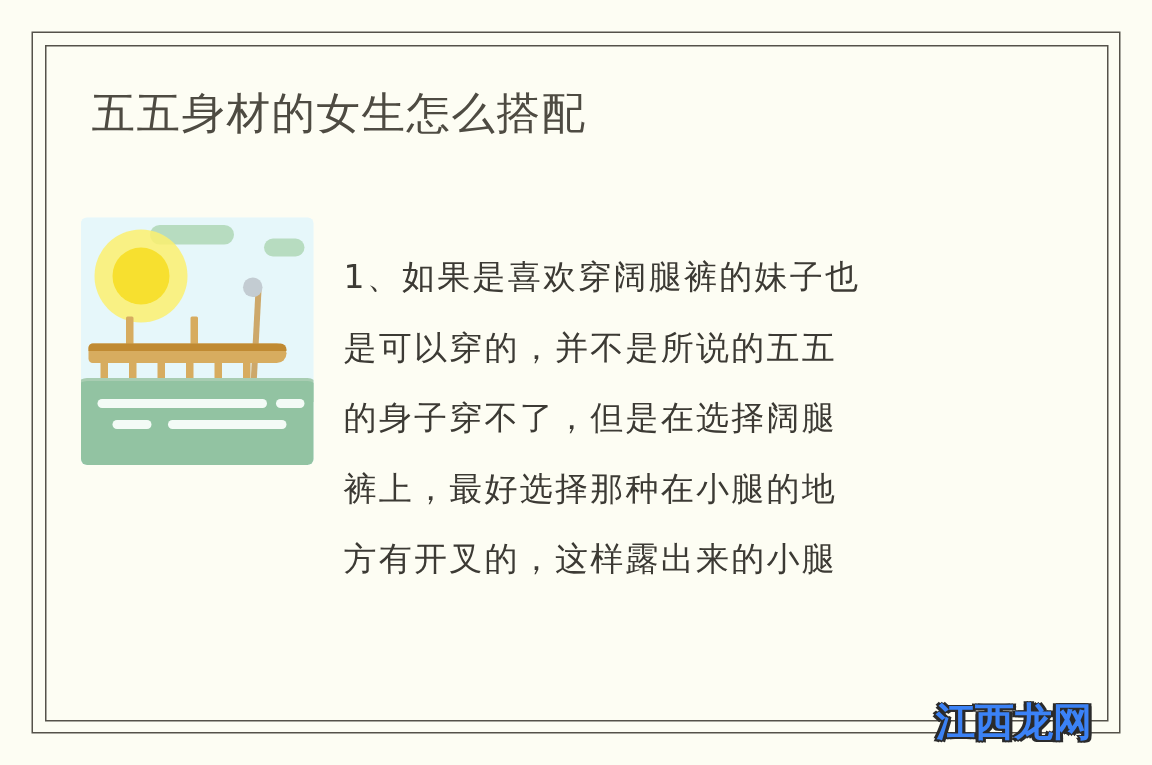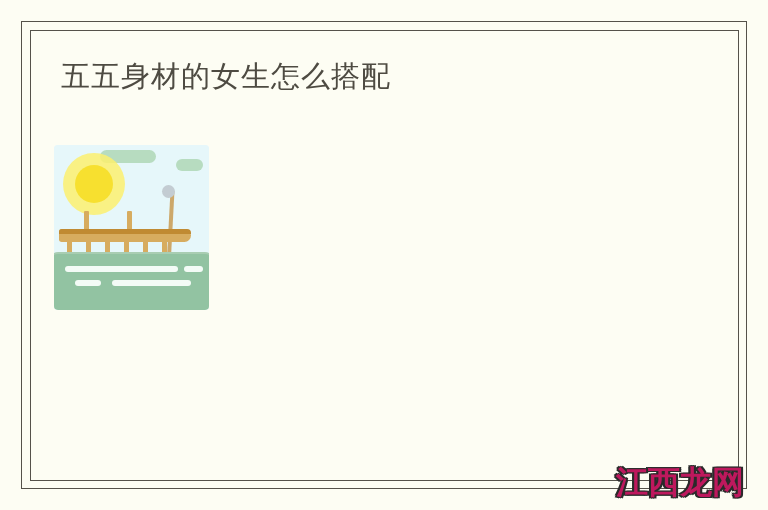--- a/index.html
+++ b/index.html
@@ -206,27 +206,27 @@
     font-family: "DejaVu Sans", "Liberation Sans", sans-serif;
     letter-spacing: 1.5px;
   }
   .body-copy p {
     margin: 0;
   }
 
   
   .watermark {
     position: absolute;
-    right: 24px;
+    right: 40px;
     bottom: 13px;
-    font-size: 32px;
+    font-size: 26px;
     line-height: 30px;
     font-weight: bold;
     letter-spacing: 0px;
-    color: #be185d;
+    color: #3b82f6;
     font-family: "DejaVu Sans", "Liberation Sans", sans-serif;
     -webkit-text-stroke: 1px #ffffff;
     paint-order: stroke fill;
     text-shadow:
       1px 0 0 #2b2b2b, -1px 0 0 #2b2b2b,
       0 1px 0 #2b2b2b, 0 -1px 0 #2b2b2b,
       2px 1px 0 #2b2b2b, -2px 1px 0 #2b2b2b,
       2px -1px 0 #2b2b2b, -2px -1px 0 #2b2b2b;
     white-space: nowrap;
   }
@@ -265,16 +265,23 @@
     <div class="post leg leg6"></div>
 
     <div class="water-top"></div>
     <div class="water"></div>
     <div class="wave wave1"></div>
     <div class="wave wave2"></div>
     <div class="wave wave3"></div>
     <div class="wave wave4"></div>
   </div>
 
+  <div class="body-copy">
+    <p>1、如果是喜欢穿阔腿裤的妹子也</p>
+    <p>是可以穿的，并不是所说的五五</p>
+    <p>的身子穿不了，但是在选择阔腿</p>
+    <p>裤上，最好选择那种在小腿的地</p>
+    <p>方有开叉的，这样露出来的小腿</p>
+  </div>
 
   <div class="watermark">江西龙网</div>
 
 </div>
 
 </body></html>

